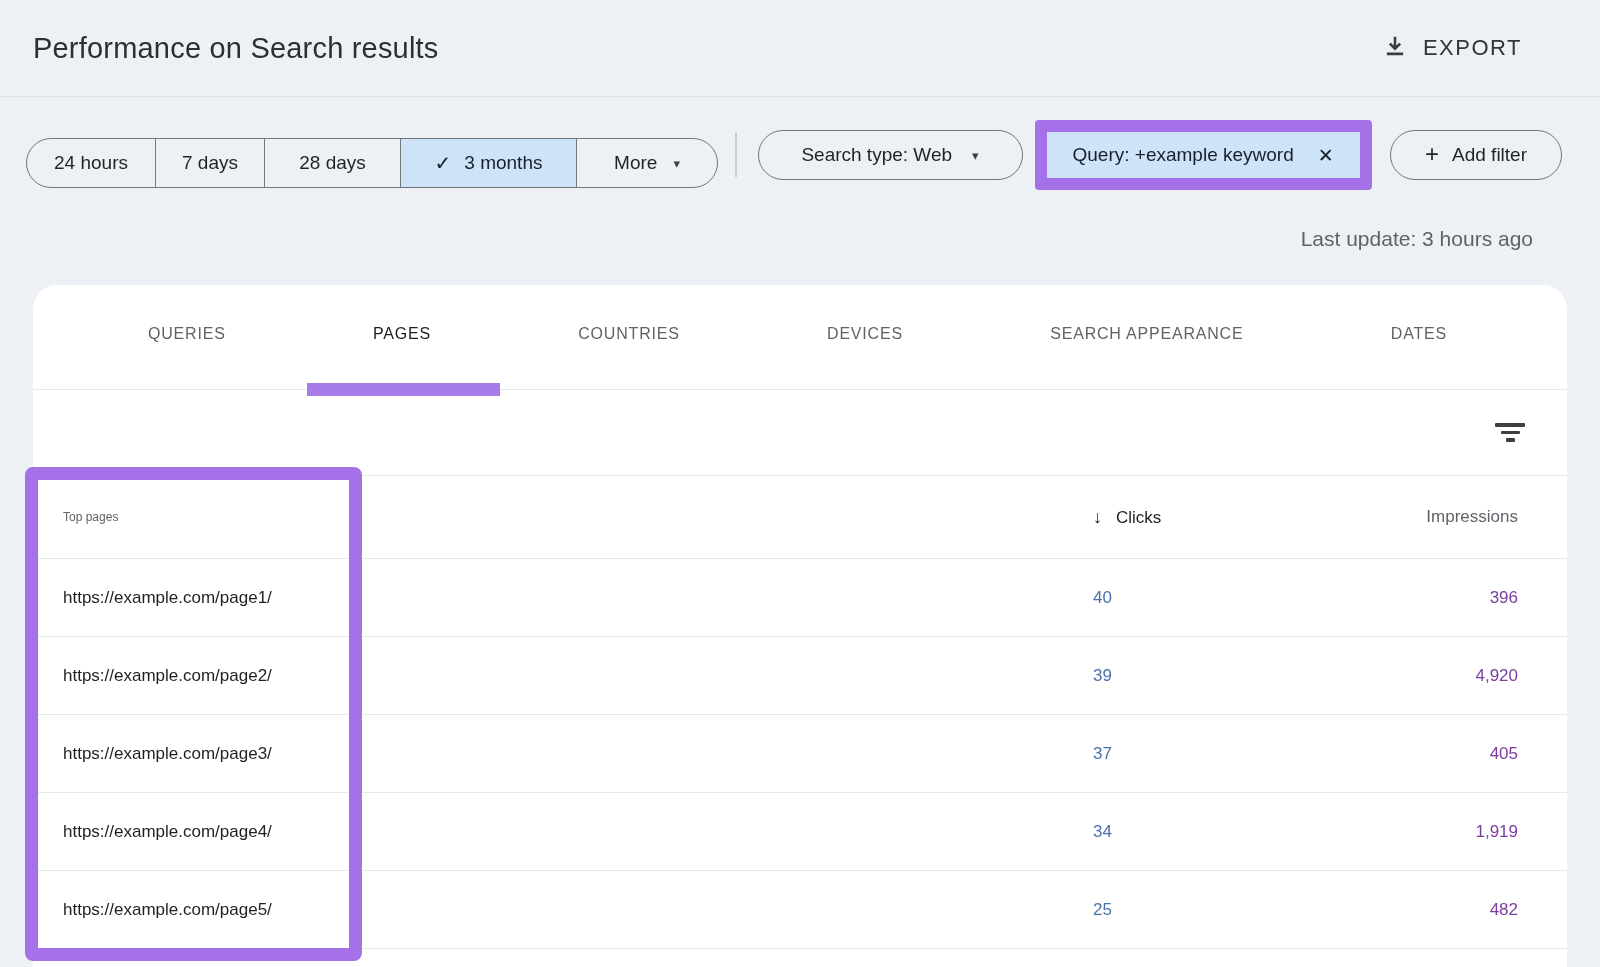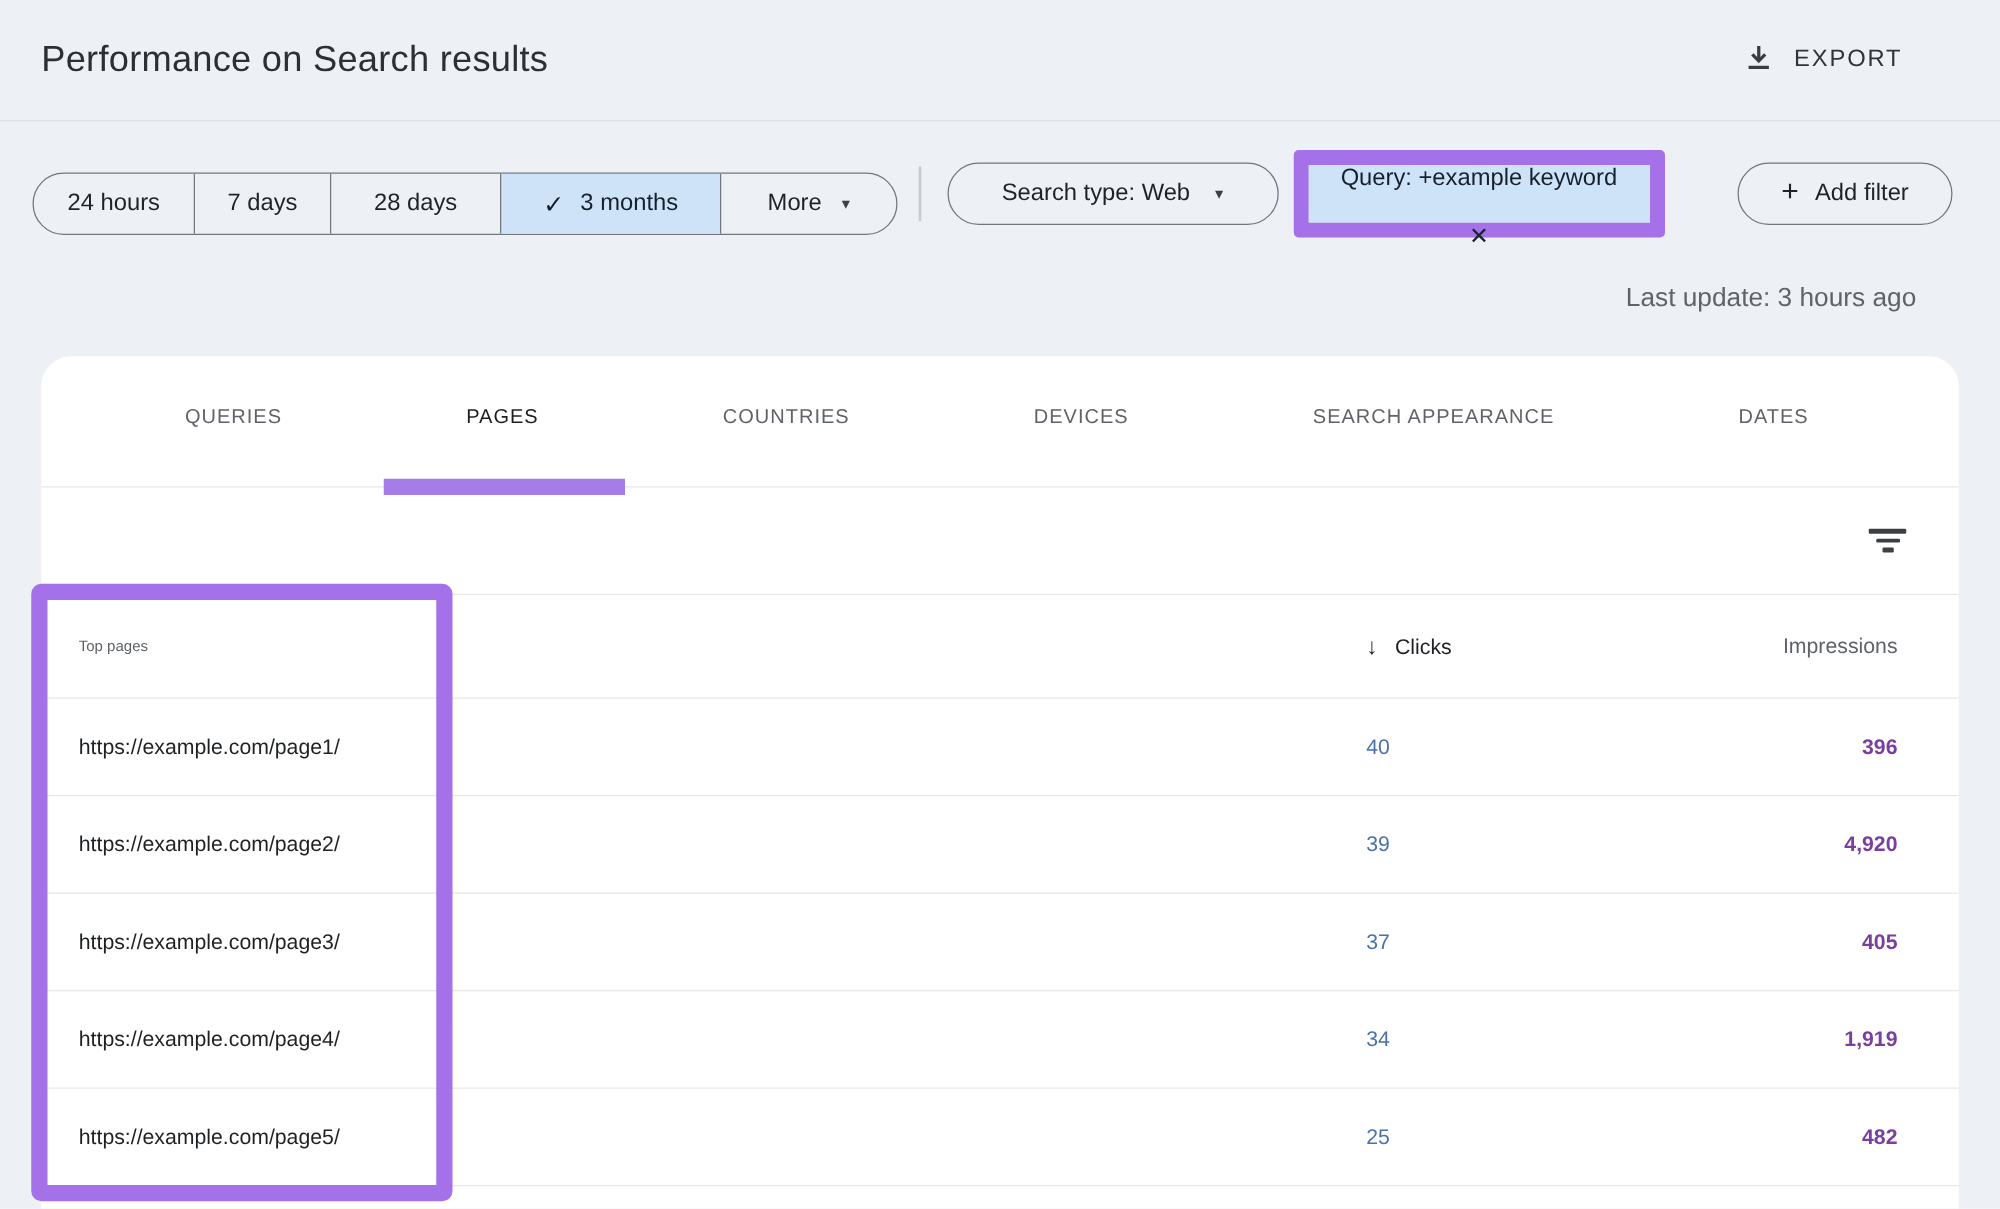--- a/index.html
+++ b/index.html
@@ -18,39 +18,39 @@
   *{margin:0;padding:0;box-sizing:border-box;}
   html,body{width:1600px;height:967px;overflow:hidden;}
   body{background:var(--bg);font-family:"Liberation Sans","DejaVu Sans",sans-serif;color:var(--txt-dark);position:relative;}
 
   
   .header{height:97px;display:flex;align-items:center;justify-content:space-between;
           padding:0 78px 0 33px;border-bottom:1px solid #dce0e7;}
   .page-title{font-size:29px;font-weight:500;color:#2c3034;letter-spacing:.2px;}
   .export{display:flex;align-items:center;gap:15px;cursor:pointer;}
   .export svg{width:26px;height:26px;fill:#3a3d40;}
-  .export-label{font-size:19px;font-weight:500;letter-spacing:1.5px;color:#313438;}
+  .export-label{font-size:22px;font-weight:500;letter-spacing:1.5px;color:#313438;}
 
   
   .controls{margin-top:27px;padding:0 38px 0 26px;display:flex;align-items:center;height:62px;}
   .segmented{display:flex;height:50px;border:1.5px solid var(--btn-border);border-radius:25px;overflow:hidden;margin-top:16px;}
   .seg{display:flex;align-items:center;justify-content:center;font-size:19px;color:#1f2328;cursor:pointer;border-left:1.5px solid var(--btn-border);}
   .seg:first-child{border-left:none;}
   .seg.w1{width:128px}.seg.w2{width:109px}.seg.w3{width:136px}.seg.w4{width:176px}.seg.w5{width:141px}
   .seg.selected{background:var(--chip-bg);font-weight:500;color:#16212e;}
   .seg .check{font-size:20px;margin-right:13px;}
   .seg .caret{font-size:13px;margin-left:16px;color:#3c4043;}
   .vdivider{width:1.5px;height:44px;background:#c6ccd4;margin:0 21px 0 17px;}
   .pill{display:flex;align-items:center;height:50px;border:1.5px solid var(--btn-border);
         border-radius:25px;font-size:19px;color:#1f2328;cursor:pointer;background:transparent;}
   .search-type{width:265px;justify-content:center;gap:20px;}
   .search-type .caret{font-size:13px;color:#3c4043;}
   .query-annotation{border:12px solid var(--annotation);border-radius:4px;margin-left:12px;}
   .query-chip{display:flex;align-items:center;height:46px;background:var(--chip-bg);
-              padding:0 26px;font-size:19px;font-weight:500;color:#16212e;gap:24px;cursor:pointer;flex-direction:column;}
+              padding:0 26px;font-size:19px;font-weight:500;color:#16212e;gap:24px;cursor:pointer;}
   .query-chip .close{font-size:19px;font-weight:400;cursor:pointer;}
   .add-filter{margin-left:auto;width:172px;justify-content:center;gap:13px;}
   .add-filter .plus{font-size:24px;font-weight:400;line-height:1;margin-top:-2px;}
 
   
   .last-update{margin-top:41px;text-align:right;padding-right:67px;font-size:21px;color:var(--txt-gray);}
 
   
   .card{position:absolute;left:33px;right:33px;top:285px;bottom:0;background:var(--card);
         border-radius:24px 24px 0 0;overflow:hidden;}
@@ -64,21 +64,21 @@
   .filter-icon{width:30px;display:flex;flex-direction:column;align-items:center;gap:4px;cursor:pointer;}
   .filter-icon i{display:block;height:3.5px;background:#3c4043;border-radius:1px;}
   .filter-icon i:nth-child(1){width:30px}.filter-icon i:nth-child(2){width:19px}.filter-icon i:nth-child(3){width:9px}
 
   
   .thead,.trow{display:flex;align-items:center;padding-right:49px;}
   .thead{height:83px;border-bottom:1px solid var(--line);}
   .trow{height:78px;border-bottom:1px solid var(--line);}
   .cell-page{flex:1;padding-left:30px;font-size:17px;color:#1e2124;}
   .cell-clicks{width:180px;text-align:left;font-size:17px;}
-  .cell-impr{width:245px;text-align:right;font-size:17px;font-weight:bold;}
+  .cell-impr{width:245px;text-align:right;font-size:17px;}
   .thead .cell-page{font-size:12px;color:var(--txt-gray);}
   .thead .cell-clicks{color:#1e2023;font-weight:500;}
   .thead .cell-clicks .sort-arrow{font-weight:400;font-size:18px;margin-right:14px;}
   .thead .cell-impr{color:var(--txt-gray);font-weight:400;}
   .trow .cell-clicks{color:var(--clicks);}
   .trow .cell-impr{color:var(--impressions);}
 
   
   .col-annotation{position:absolute;left:25px;top:467px;width:337px;height:494px;
                   border:13px solid var(--annotation);border-radius:8px;z-index:10;pointer-events:none;}

